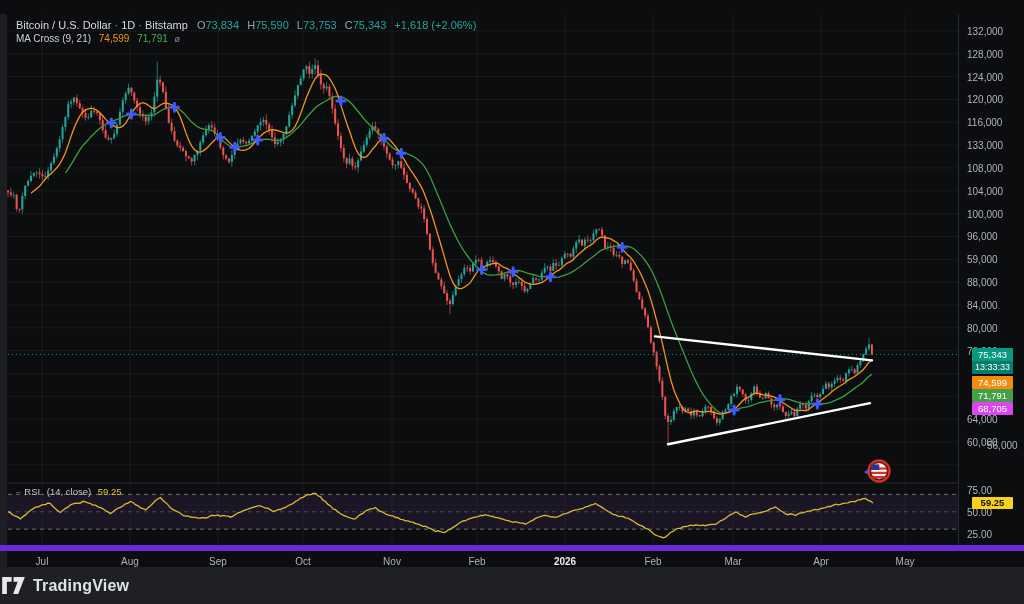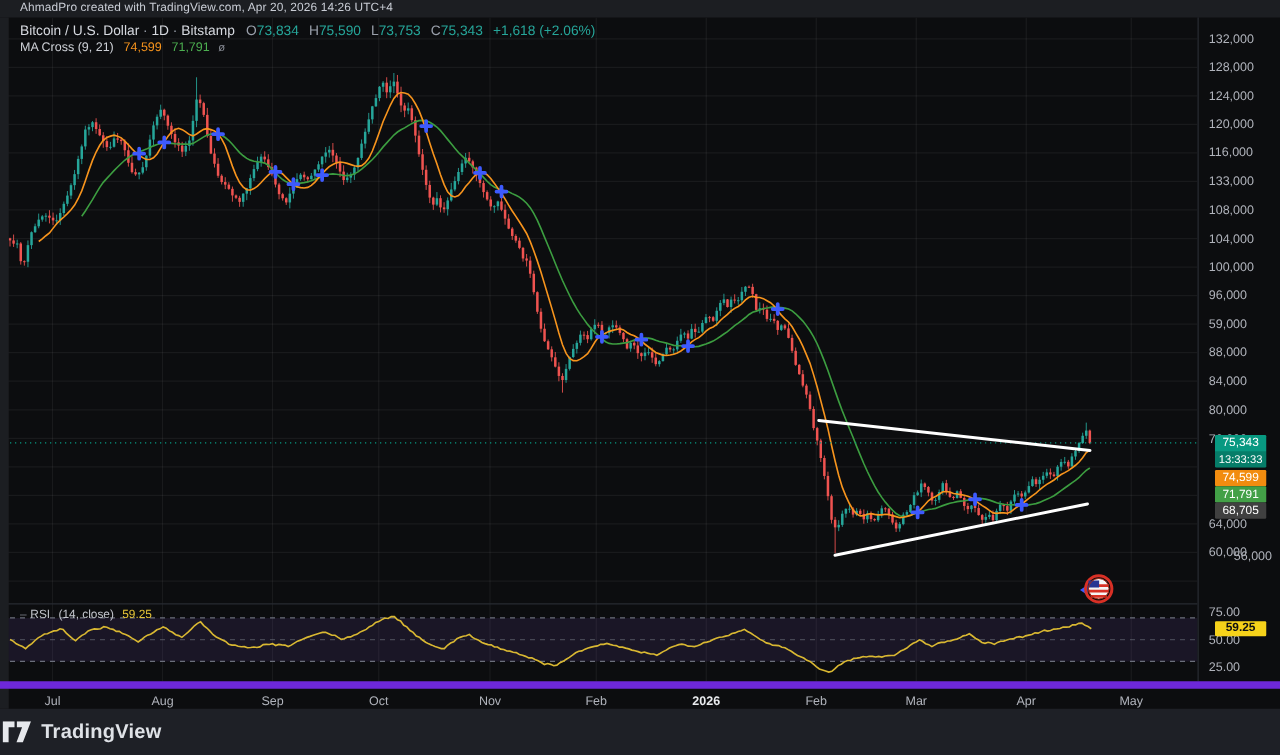--- a/index.html
+++ b/index.html
@@ -33,21 +33,21 @@
   #rsi-row{position:absolute;left:16px;top:486px;font-size:9.5px;color:#c3c6cd;white-space:nowrap;}
   #rsi-row .dash{color:#7a7e88;margin-right:3px;}
   #rsi-row .rsival{color:#e5c437;margin-left:4px;}
   
   .plabel{position:absolute;left:972px;width:41px;color:#fff;font-size:9.5px;text-align:center;
           border-radius:1px;line-height:13px;}
   #plabel-last{top:348px;background:#089981;}
   #plabel-last .countdown{background:rgba(0,0,0,0.18);line-height:13px;font-size:9px;}
   #plabel-fast{top:376px;height:13px;background:#f28c0f;}
   #plabel-slow{top:389px;height:13px;background:#43a047;}
-  #plabel-cross{top:402px;height:13px;background:#404040;}
+  #plabel-cross{top:402px;height:13px;background:#d946ef;}
   #plabel-rsi{top:497px;height:12px;background:#f6d21a;color:#111;line-height:12px;font-weight:bold;}
   
   #sticker{position:absolute;left:858px;top:456px;}
 </style>
 </head>
 <body>
 
 <div id="stage">
 
   <svg id="chart-svg" width="958" height="531" viewBox="0 0 958 531">
@@ -716,23 +716,20 @@
         <path d="M730.11 395.9604784916029h8M734.11 391.9604784916029v8" stroke="#3d5afe" stroke-width="3" stroke-linecap="round"></path>
         <path d="M776.03 385.48906328208204h8M780.03 381.48906328208204v8" stroke="#3d5afe" stroke-width="3" stroke-linecap="round"></path>
         <path d="M813.34 389.9505813317061h8M817.34 385.9505813317061v8" stroke="#3d5afe" stroke-width="3" stroke-linecap="round"></path>
       </g>
       <line x1="0" y1="340.398156" x2="958" y2="340.398156" stroke="#089981" stroke-width="1" stroke-dasharray="1 3"></line>
       <line x1="655" y1="322.378" x2="872" y2="346.3516" stroke="#ffffff" stroke-width="2.4" stroke-linecap="round"></line>
       <line x1="668" y1="430.2592" x2="870" y2="389.1616" stroke="#ffffff" stroke-width="2.4" stroke-linecap="round"></line>
       <line x1="0" y1="469" x2="958" y2="469" stroke="#272b32" stroke-width="1"></line>
     </svg>
 
-  <div class="top-strip">
-    <span>AhmadPro created with TradingView.com, Apr 20, 2026 14:26 UTC+4</span>
-  </div>
   <div class="left-strip"></div>
 
   <div id="symbol-row">
     <span>Bitcoin / U.S. Dollar</span>
     <span class="dim">·</span>
     <span>1D</span>
     <span class="dim">·</span>
     <span>Bitstamp</span>
     <span class="dim" style="margin-left:6px;">O</span><span class="val">73,834</span>
     <span class="dim" style="margin-left:5px;">H</span><span class="val">75,590</span>

